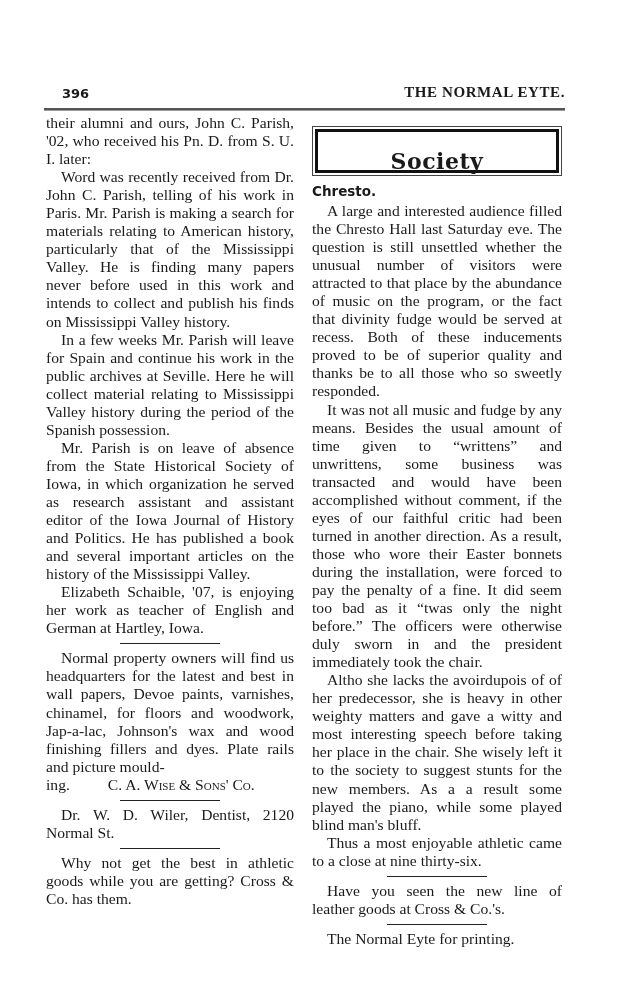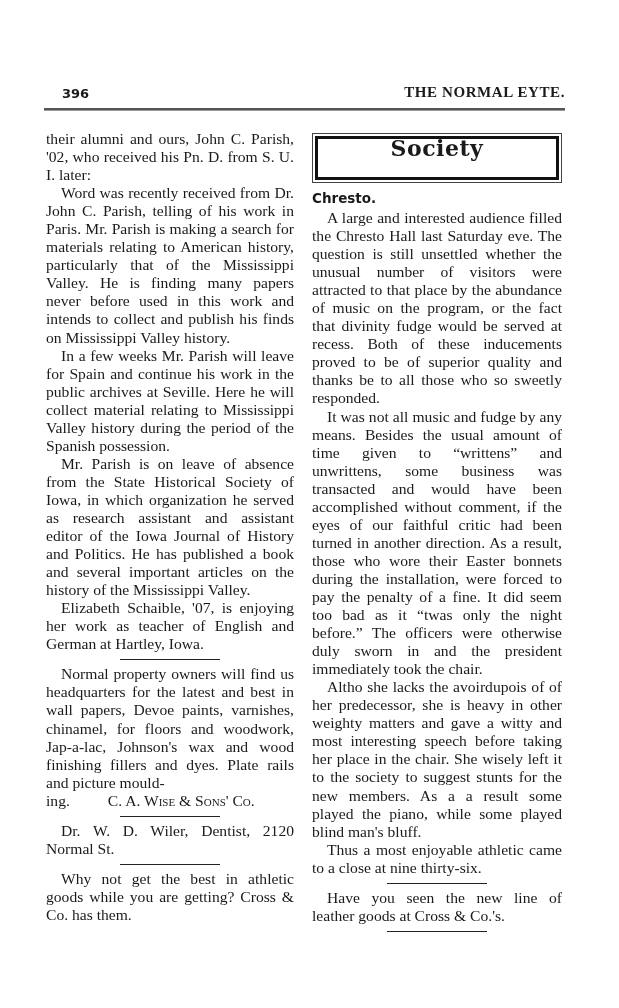--- a/index.html
+++ b/index.html
@@ -46,21 +46,21 @@
       position: absolute;
       left: 44px;
       top: 108px;
       width: 521px;
       height: 0;
       border-top: 2px solid #555;
       border-bottom: 1px solid #999;
     }
     .column {
       position: absolute;
-      top: 130px;
+      top: 114px;
       font-family: "Liberation Serif", serif;
       font-size: 15.6px;
       line-height: 18.05px;
       text-align: justify;
     }
     .col-left {
       left: 46px;
       width: 248px;
     }
     .col-right {
@@ -79,23 +79,23 @@
       height: 0;
       border-top: 1.5px solid #222;
       margin: 6px auto 5px auto;
     }
     .society-box {
       width: 244px;
       height: 44px;
       border: 3px solid #111;
       outline: 1px solid #444;
       outline-offset: 2px;
-      margin: 6px 0 0 3px;
+      margin: 15px 0 0 3px;
       display: flex;
-      align-items: flex-start;
+      align-items: flex-end;
       justify-content: center;
       box-sizing: border-box;
     }
     .society-title {
       font-family: "DejaVu Serif", serif;
       font-weight: bold;
       font-size: 22px;
       letter-spacing: 0.5px;
     }
     .section-heading {
@@ -161,13 +161,14 @@
   <p>It was not all music and fudge by any means. Besides the usual amount of time given to “writtens” and unwrittens, some business was transacted and would have been accomplished without comment, if the eyes of our faithful critic had been turned in another direction. As a result, those who wore their Easter bonnets during the installation, were forced to pay the penalty of a fine. It did seem too bad as it “twas only the night before.” The officers were otherwise duly sworn in and the president immediately took the chair.</p>
   <p>Altho she lacks the avoirdupois of of her predecessor, she is heavy in other weighty matters and gave a witty and most interesting speech before taking her place in the chair. She wisely left it to the society to suggest stunts for the new members. As a a result some played the piano, while some played blind man's bluff.</p>
   <p>Thus a most enjoyable athletic came to a close at nine thirty-six.</p>
 
   <div class="divider"></div>
 
   <p>Have you seen the new line of leather goods at Cross &amp; Co.'s.</p>
 
   <div class="divider"></div>
 
+  <p>The Normal Eyte for printing.</p>
 </div>
 
 </body></html>

